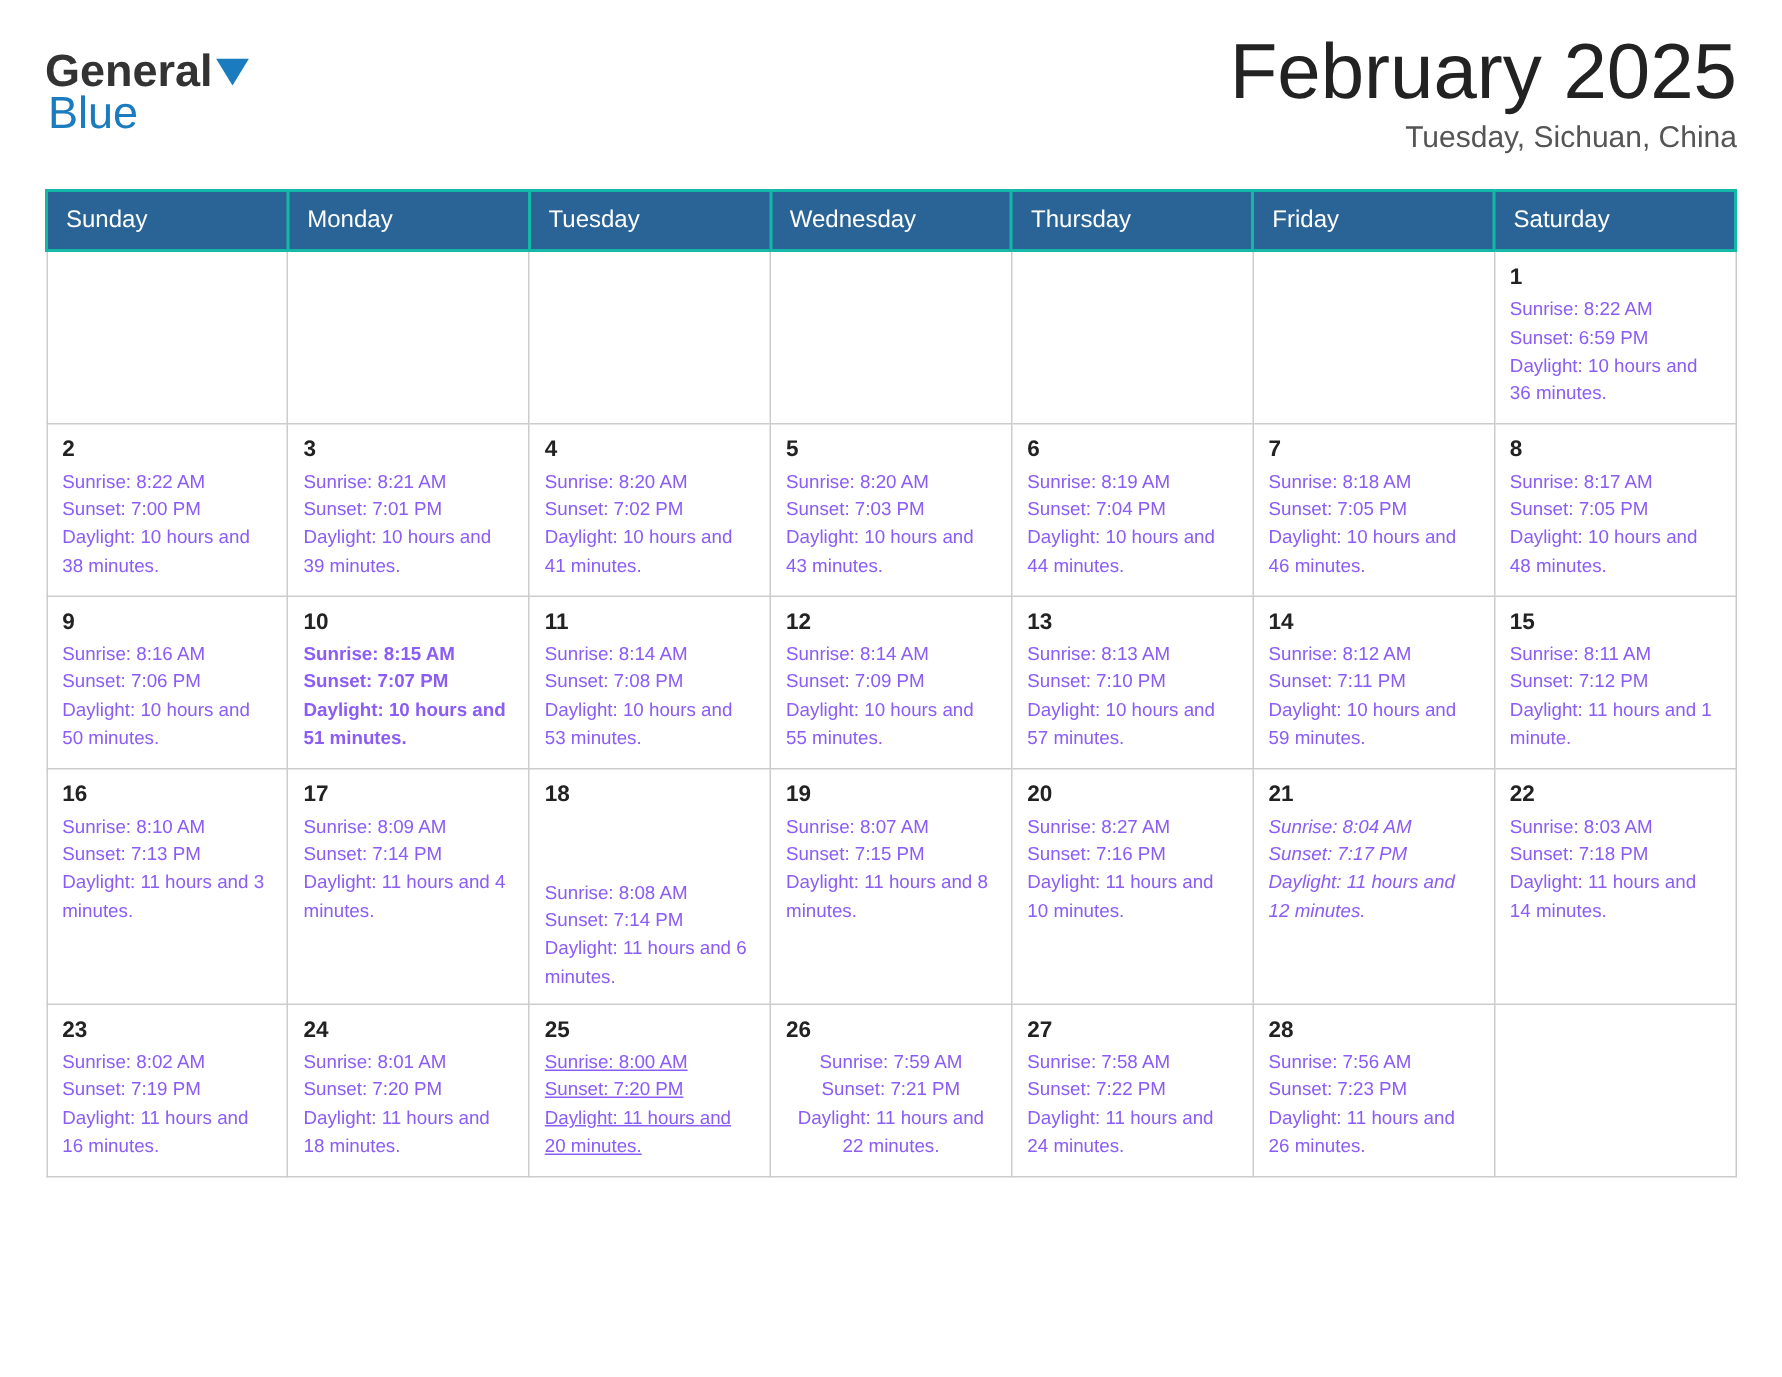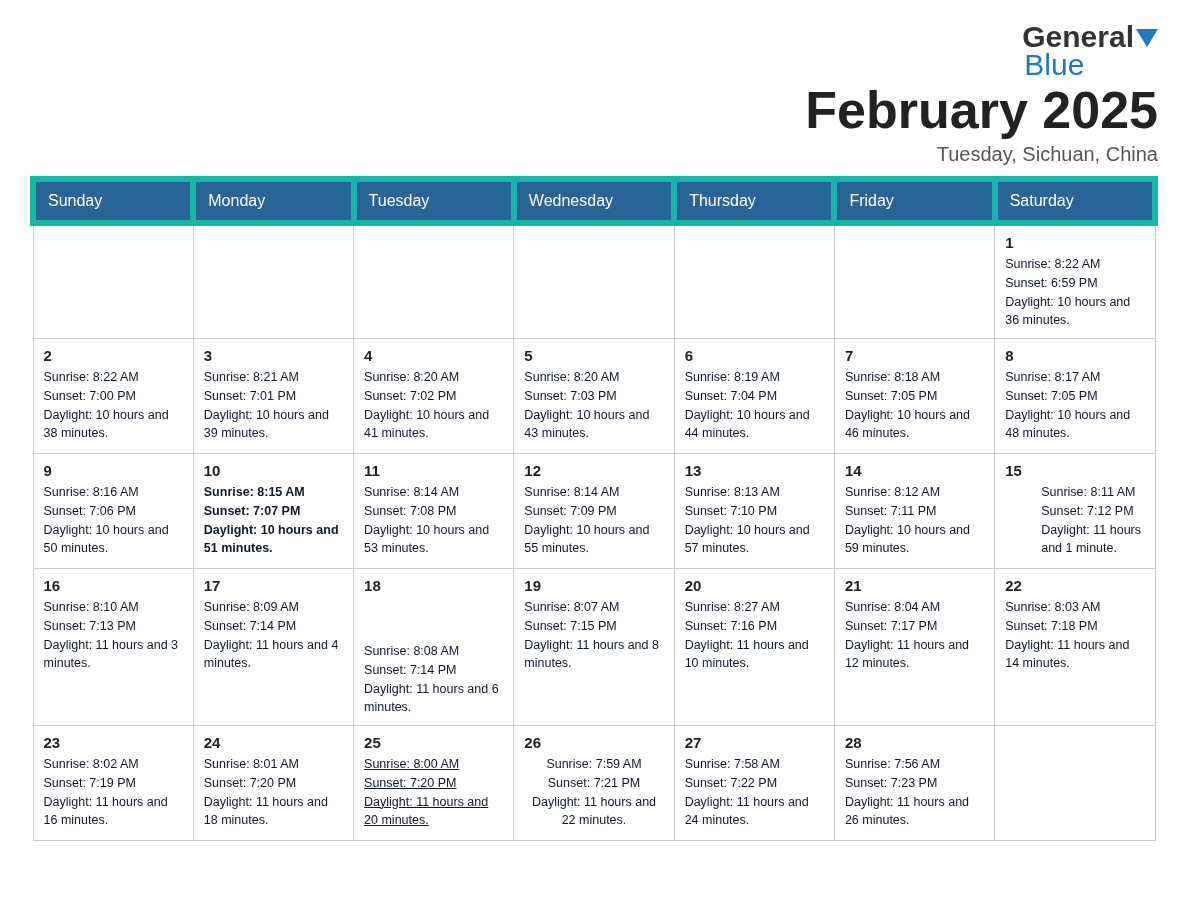--- a/index.html
+++ b/index.html
@@ -6,51 +6,50 @@
     body {
       font-family: Arial, Helvetica, sans-serif;
       background: #fff;
       padding: 20px 30px;
       width: 1188px;
       min-height: 918px;
     }
     .header {
       display: flex;
       justify-content: space-between;
-      align-items: flex-end;
-      margin-bottom: 10px;
-      flex-direction: column;
+      align-items: center;
+      margin-bottom: 22px;
     }
     .title-area {
       text-align: right;
     }
     .month-title {
       font-size: 52px;
-      font-weight: bold;
+      font-weight: normal;
       color: #222;
       line-height: 1.1;
     }
     .location {
       font-size: 20px;
       color: #555;
       margin-top: 4px;
     }
     .calendar {
       width: 100%;
       border-collapse: collapse;
       margin-top: 8px;
     }
     .calendar th {
       background-color: #2a6496;
       color: #fff;
       padding: 10px 12px;
       text-align: left;
       font-size: 16px;
       font-weight: normal;
-      border: 6px solid #14b8a6;
+      border: 2px solid #14b8a6;
     }
     .calendar td {
       vertical-align: top;
       border: 1px solid #ccc;
       padding: 8px 10px;
       width: 14.28%;
       min-height: 110px;
       font-size: 13px;
       color: #333;
     }
@@ -58,21 +57,21 @@
       background: #fff;
     }
     .day-num {
       font-size: 15px;
       font-weight: bold;
       color: #222;
       margin-bottom: 4px;
     }
     .day-info {
       font-size: 12.5px;
-      color: #0f172a;
+      color: #8b5cf6;
       line-height: 1.5;
     }
     .calendar tr td {
       height: 115px;
     }
     
     .logo-container {
       display: flex;
       flex-direction: column;
     }
@@ -215,21 +214,21 @@
 Daylight: 10 hours and 57 minutes.</div>
         </td>
         <td>
           <div class="day-num">14</div>
           <div class="day-info" style="white-space: pre-line;">Sunrise: 8:12 AM
 Sunset: 7:11 PM
 Daylight: 10 hours and 59 minutes.</div>
         </td>
         <td>
           <div class="day-num">15</div>
-          <div class="day-info" style="white-space: pre-line; margin-left: 36px;">Sunrise: 8:11 AM
+          <div class="day-info" style="white-space: pre-line;">Sunrise: 8:11 AM
 Sunset: 7:12 PM
 Daylight: 11 hours and 1 minute.</div>
         </td>
       </tr>
       <tr>
         <td>
           <div class="day-num">16</div>
           <div class="day-info" style="white-space: pre-line;">Sunrise: 8:10 AM
 Sunset: 7:13 PM
 Daylight: 11 hours and 3 minutes.</div>
@@ -253,21 +252,21 @@
 Daylight: 11 hours and 8 minutes.</div>
         </td>
         <td>
           <div class="day-num">20</div>
           <div class="day-info" style="white-space: pre-line;">Sunrise: 8:27 AM
 Sunset: 7:16 PM
 Daylight: 11 hours and 10 minutes.</div>
         </td>
         <td>
           <div class="day-num">21</div>
-          <div class="day-info" style="white-space: pre-line;">Sunrise: 8:04 AM
+          <div class="day-info" style="white-space: pre-line; font-style: italic;">Sunrise: 8:04 AM
 Sunset: 7:17 PM
 Daylight: 11 hours and 12 minutes.</div>
         </td>
         <td>
           <div class="day-num">22</div>
           <div class="day-info" style="white-space: pre-line;">Sunrise: 8:03 AM
 Sunset: 7:18 PM
 Daylight: 11 hours and 14 minutes.</div>
         </td>
       </tr>

